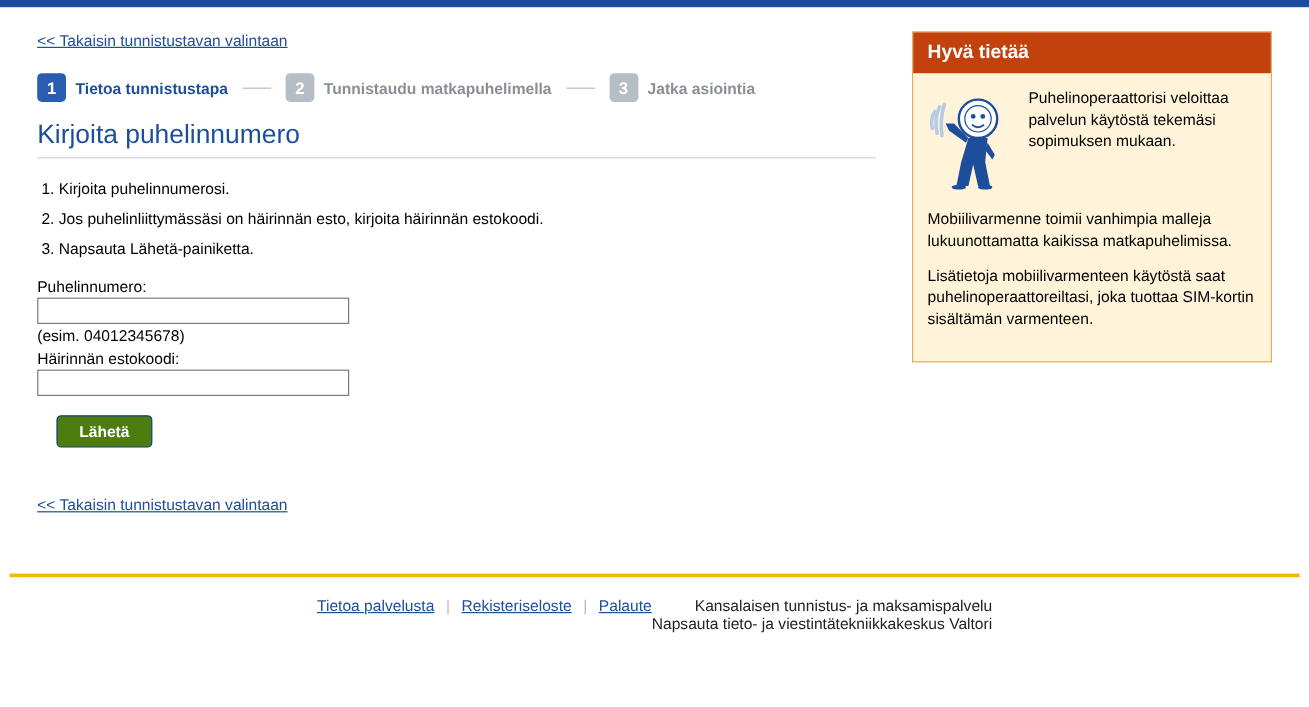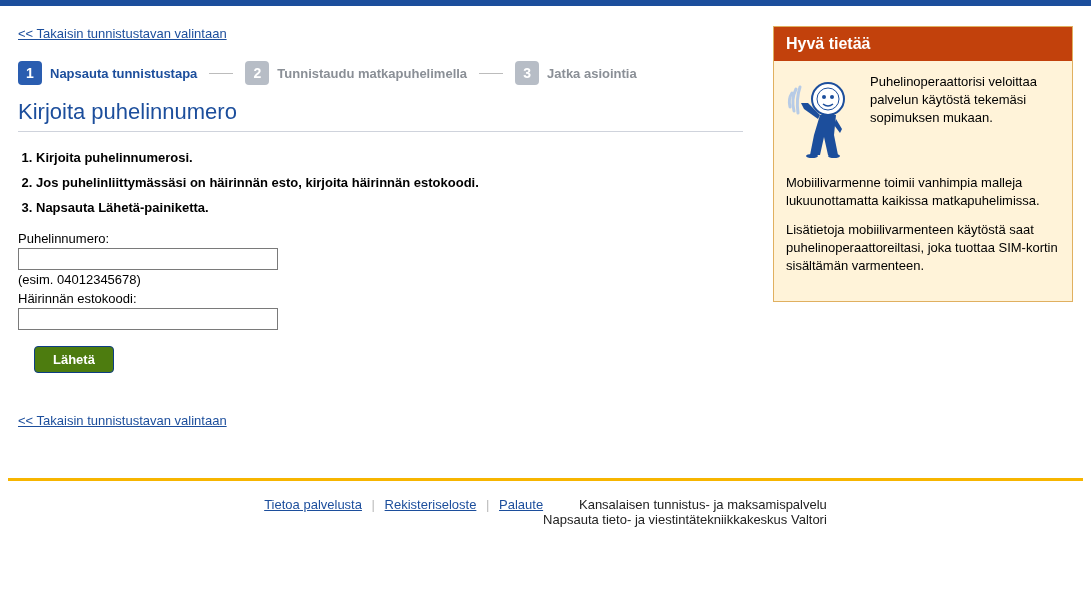--- a/index.html
+++ b/index.html
@@ -5,21 +5,21 @@
     * { box-sizing: border-box; margin: 0; padding: 0; }
     body {
       font-family: Arial, Helvetica, sans-serif;
       background: #fff;
       color: #000;
       font-size: 13px;
     }
     .top-bar { height: 6px; background: #1c4e9c; width: 100%; }
     .content-wrap {
       display: flex;
-      padding: 20px 18px 30px;
+      padding: 20px 31px 30px;
       gap: 30px;
     }
     .main {
       flex: 1;
     }
     .back-link {
       color: #1c4e9c;
       text-decoration: underline;
       font-size: 13px;
       display: inline-block;
@@ -63,21 +63,21 @@
       font-size: 22px;
       padding-bottom: 6px;
       border-bottom: 1px solid #cfd3dc;
       margin-bottom: 18px;
     }
     ol.instructions {
       margin-left: 18px;
       margin-bottom: 16px;
     }
     ol.instructions li {
-      font-weight: bold;
+      font-weight: normal;
       margin-bottom: 10px;
       font-size: 13px;
     }
     .description {
       margin-bottom: 16px;
       font-size: 13px;
     }
     .field-label {
       font-size: 13px;
       display: block;
@@ -159,21 +159,21 @@
 
 <div class="content-wrap">
 
   <div class="main">
 
     <a href="#" class="back-link">&lt;&lt; Takaisin tunnistustavan valintaan</a>
 
     <div class="steps">
       <div class="step">
         <div class="step-num active">1</div>
-        <div class="step-label active">Napsauta tunnistustapa</div>
+        <div class="step-label active">Tietoa tunnistustapa</div>
       </div>
       <div class="step-divider"></div>
       <div class="step">
         <div class="step-num inactive">2</div>
         <div class="step-label inactive">Tunnistaudu matkapuhelimella</div>
       </div>
       <div class="step-divider"></div>
       <div class="step">
         <div class="step-num inactive">3</div>
         <div class="step-label inactive">Jatka asiointia</div>

